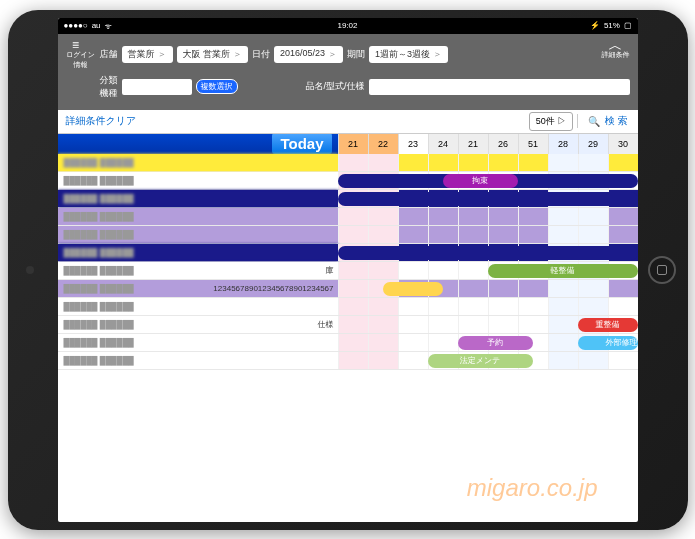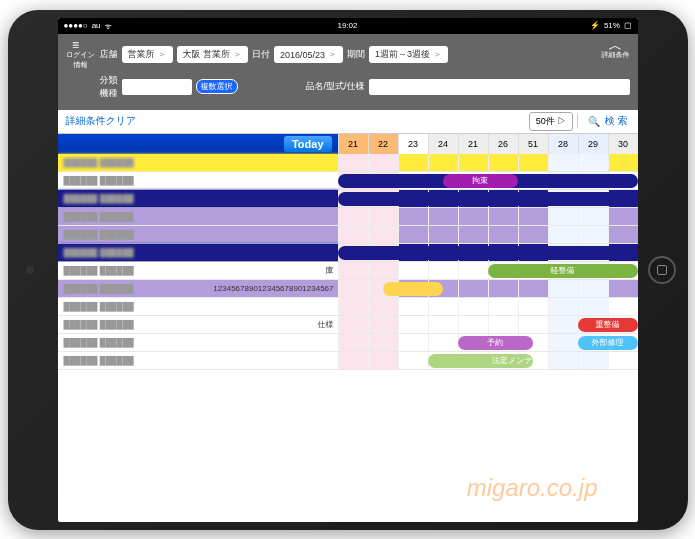--- a/index.html
+++ b/index.html
@@ -10,36 +10,36 @@
 .home-btn::after{content:"";position:absolute;top:50%;left:50%;transform:translate(-50%,-50%);width:8px;height:8px;border:1px solid #888;border-radius:2px}
 .screen{width:100%;height:100%;background:#fff;border-radius:2px;overflow:hidden;display:flex;flex-direction:column}
 .statusbar{height:16px;background:#000;color:#fff;font-size:8px;display:flex;align-items:center;padding:0 6px;justify-content:space-between}
 .statusbar .left,.statusbar .right{display:flex;gap:4px;align-items:center}
 .statusbar .center{position:absolute;left:50%;transform:translateX(-50%)}
 .filterbar{background:#666;padding:6px 8px;color:#fff;font-size:9px;position:relative}
 .filterrow{display:flex;align-items:center;gap:4px;margin-bottom:4px}
 .filterbar label{white-space:nowrap}
 .hamburger{width:20px;text-align:center;font-size:12px;line-height:10px}
 .loginfo{font-size:7px;text-align:center;width:30px}
-.pill{background:#fff;color:#333;border-radius:3px;padding:2px 6px;font-size:9px;white-space:nowrap;display:inline-flex;align-items:center}
+.pill{background:#fff;color:#333;border-radius:3px;padding:2px 6px;font-size:9px;white-space:nowrap;display:inline-flex;align-items:flex-start}
 .pill .chev{color:#888;margin-left:3px}
 .multisel{background:#1a66ff;color:#fff;border:1px solid #fff;border-radius:7px;padding:1px 4px;font-size:8px}
 .input-white{background:#fff;height:16px;border-radius:2px;flex:1;min-width:60px}
 .radio{width:10px;height:10px;border-radius:50%;border:1px solid #fff;display:inline-block;margin-right:3px;vertical-align:middle}
 .expand{position:absolute;right:8px;top:6px;text-align:center;font-size:7px}
 .expand .chevup{font-size:14px;line-height:10px}
 .actionbar{display:flex;align-items:center;height:24px;border-bottom:1px solid #ccc;font-size:10px}
 .clearbtn{color:#0066cc;padding:0 8px}
 .spacer{flex:1}
 .countbtn{border:1px solid #aaa;border-radius:3px;padding:2px 6px;margin-right:4px;font-size:9px}
 .searchbtn{border-left:1px solid #ccc;padding:0 10px;color:#0066cc;display:flex;align-items:center;gap:4px}
 .grid{flex:1;overflow:hidden;position:relative}
 .gridhead{display:flex;height:20px}
 .gridhead .leftcol{width:280px;background:linear-gradient(#0044cc,#0033aa);display:flex;justify-content:flex-end;align-items:center;padding-right:6px}
-.todaybtn{background:linear-gradient(#4da6ff,#0073e6);color:#fff;border-radius:3px;padding:2px 8px;font-size:11px;font-weight:bold}
+.todaybtn{background:linear-gradient(#4da6ff,#0073e6);color:#fff;border-radius:3px;padding:2px 8px;font-size:15px;font-weight:bold}
 .daycells{flex:1;display:flex}
 .daycell{flex:1;text-align:center;font-size:9px;line-height:20px;border-left:1px solid #ddd;background:#eee}
 .daycell.wknd{background:#fdba74}
 .daycell.lite{background:#e8f0ff}
 .daycell.today{background:#fff}
 .gridbody{position:relative}
 .row{display:flex;height:18px;border-bottom:1px solid #e8e8e8}
 .row .leftcol{width:280px;font-size:8px;padding:0 6px;display:flex;align-items:center;overflow:hidden;color:#999}
 .row.hdr .leftcol{font-weight:bold;filter:blur(1.5px)}
 .row .timeline{flex:1;position:relative;display:flex}
@@ -305,37 +305,37 @@
               <div class="tcell wknd"></div>
               <div class="tcell today"></div>
               <div class="tcell "></div>
               <div class="tcell "></div>
               <div class="tcell "></div>
               <div class="tcell "></div>
               <div class="tcell lite"></div>
               <div class="tcell lite"></div>
               <div class="tcell "></div>
               <div class="bar" style="left: 40%; width: 25%; background: rgb(186, 104, 200);">予約</div>
-              <div class="bar" style="left: 80%; width: 20%; background: rgb(79, 195, 247);">外部修理</div>
+              <div class="bar" style="left: 80%; width: 20%; background: rgb(79, 195, 247); text-align: right;">外部修理</div>
             </div>
           </div>
           <div class="row bg-white">
             <div class="leftcol bg-white" style="position: relative;">██████ ██████</div>
             <div class="timeline">
               <div class="tcell wknd"></div>
               <div class="tcell wknd"></div>
               <div class="tcell today"></div>
               <div class="tcell "></div>
               <div class="tcell "></div>
               <div class="tcell "></div>
               <div class="tcell "></div>
               <div class="tcell lite"></div>
               <div class="tcell lite"></div>
               <div class="tcell "></div>
-              <div class="bar" style="left: 30%; width: 35%; background: rgb(174, 213, 129); text-align: right;">法定メンテ</div>
+              <div class="bar" style="left: 30%; width: 35%; background: rgb(174, 213, 129);">法定メンテ</div>
             </div>
           </div>
         </div>
       <div class="watermark">migaro.co.jp</div>
     </div>
 
   </div>
 </div>
 
 </body></html>

